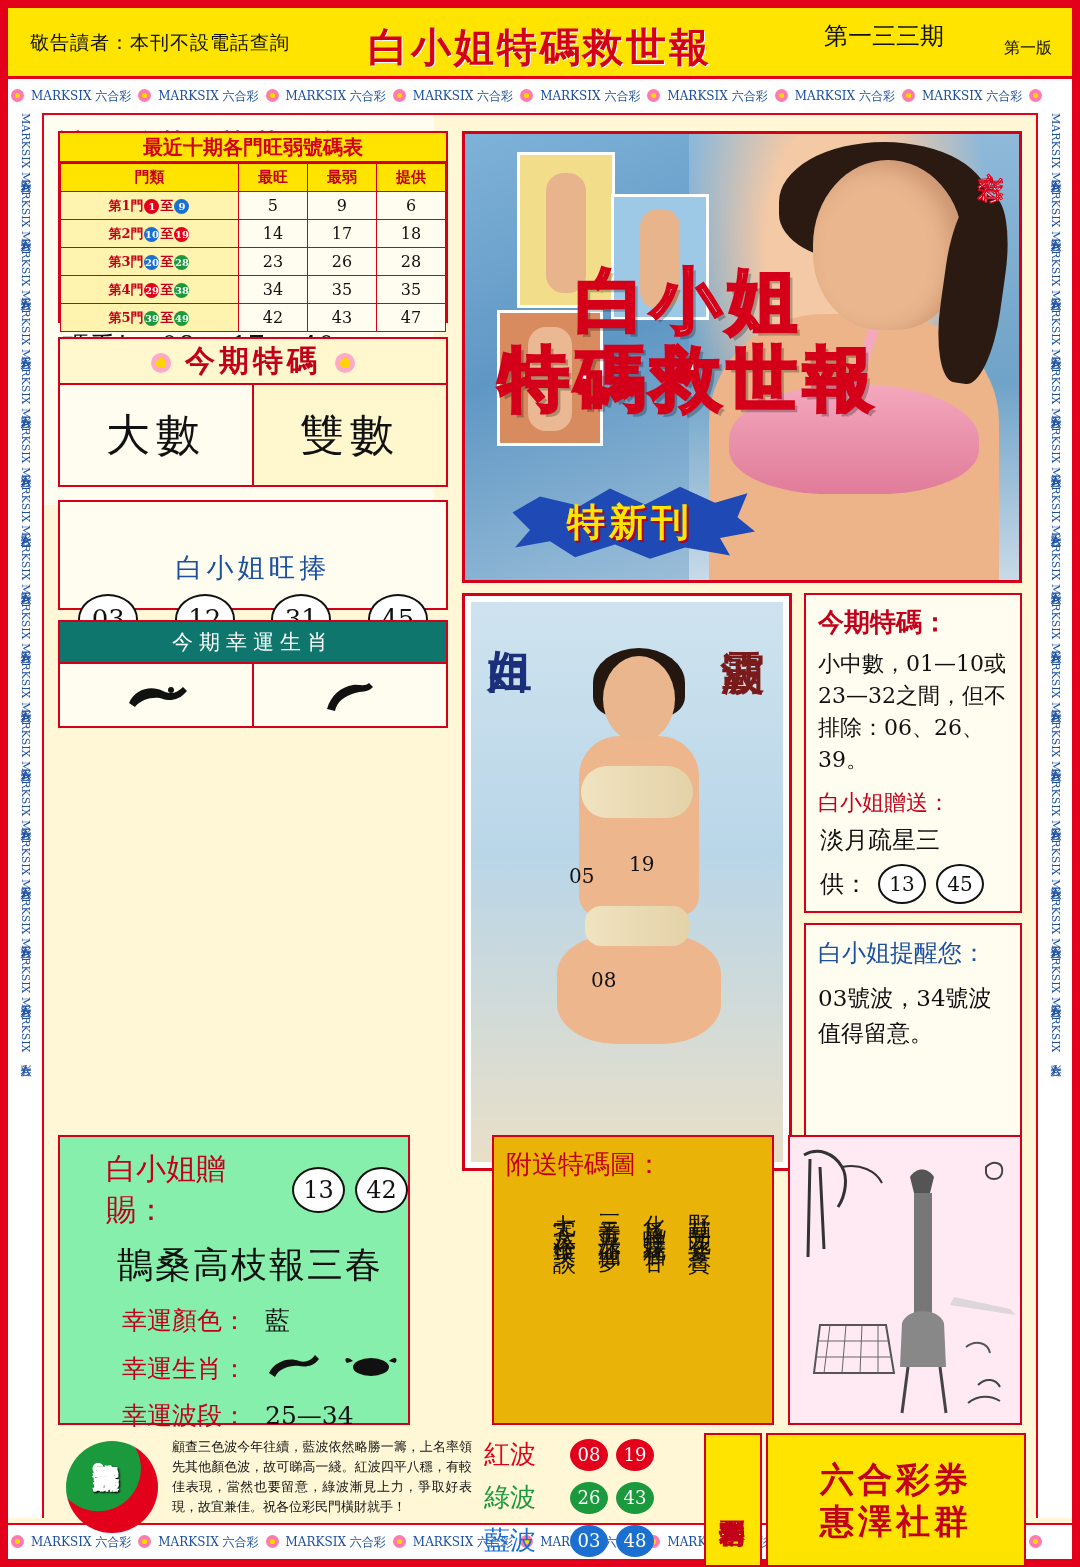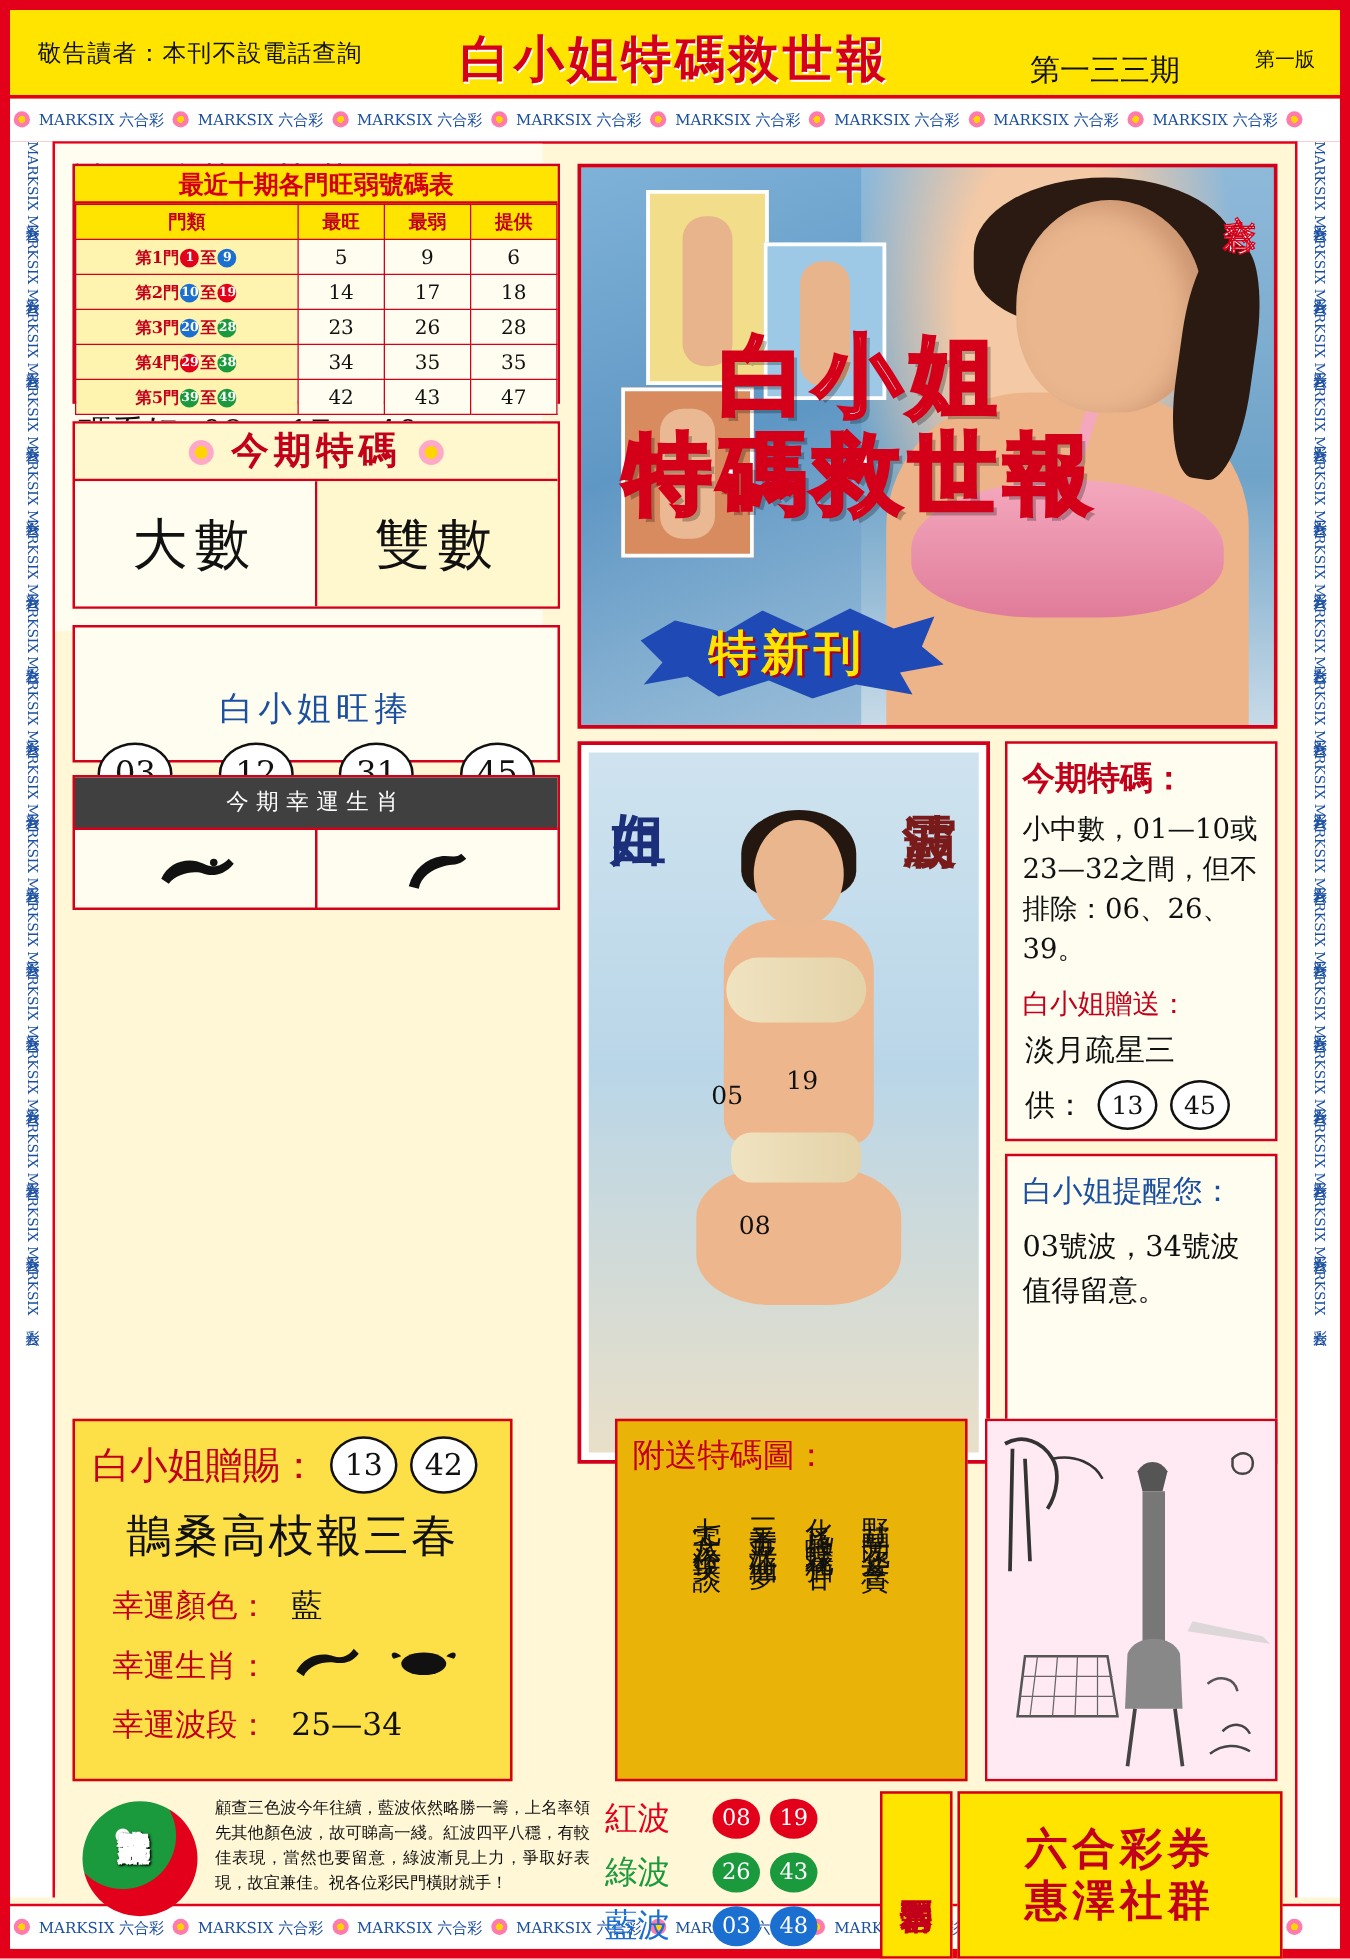--- a/index.html
+++ b/index.html
@@ -11,21 +11,21 @@
   .frame-inner{position:absolute;left:8px;top:8px;right:8px;bottom:8px;background:#fff7d6;}
 
   
   .header{position:absolute;left:8px;top:8px;width:1064px;height:68px;background:#ffe400;
           border-bottom:3px solid #e2001a;}
   .hdr-left{position:absolute;left:22px;top:22px;font-size:19px;color:#111;
             font-family:"DejaVu Serif","Liberation Serif",serif;letter-spacing:1px;}
   .hdr-title{position:absolute;left:0;right:0;top:12px;text-align:center;font-size:40px;
              color:#d4001a;font-weight:bold;font-family:"DejaVu Serif","Liberation Serif",serif;
              letter-spacing:3px;text-shadow:1px 1px 0 #fff;}
-  .hdr-issue{position:absolute;right:128px;top:32px;font-size:24px;color:#111;
+  .hdr-issue{position:absolute;right:128px;top:12px;font-size:24px;color:#111;
              font-family:"DejaVu Serif","Liberation Serif",serif;}
   .hdr-ver{position:absolute;right:20px;top:30px;font-size:16px;color:#111;
            font-family:"DejaVu Serif","Liberation Serif",serif;}
 
   
   .ribbon-top{position:absolute;left:8px;top:79px;width:1064px;height:34px;background:#fff;
               overflow:hidden;border-bottom:2px solid #e2001a;}
   .ribbon-bottom{position:absolute;left:8px;bottom:8px;width:1064px;height:34px;background:#fff;
               overflow:hidden;border-top:2px solid #e2001a;}
   .ribbon-cell{display:inline-block;font-size:12px;color:#1b4fa0;padding:0 4px;line-height:34px;
@@ -75,21 +75,21 @@
   .wang{left:14px;top:385px;width:390px;height:110px;background:#fffdf0;}
   .wang-title{text-align:center;font-size:27px;color:#1b4fa0;height:42px;line-height:44px;
               font-family:"DejaVu Serif","Liberation Serif",serif;letter-spacing:4px;margin-top:44px;}
   .wang-balls{display:flex;justify-content:space-around;align-items:center;height:62px;}
   .oball{width:56px;height:46px;border:2px solid #111;border-radius:50%;display:flex;align-items:center;
          justify-content:center;font-size:26px;color:#111;background:#fff;
          font-family:"DejaVu Serif","Liberation Serif",serif;}
 
   
   .luck{left:14px;top:505px;width:390px;height:108px;background:#fffdf0;}
-  .luck-title{height:40px;background:#404040;color:#fff;text-align:center;font-size:18px;line-height:40px;
+  .luck-title{height:40px;background:#0f766e;color:#fff;text-align:center;font-size:21px;line-height:40px;
               letter-spacing:6px;font-family:"DejaVu Serif","Liberation Serif",serif;
               border-bottom:2px solid #d4001a;}
   .luck-body{display:flex;height:64px;}
   .luck-cell{flex:1;display:flex;align-items:center;justify-content:center;}
   .luck-cell+.luck-cell{border-left:2px solid #d4001a;}
 
   
   .poem{left:14px;top:620px;width:390px;height:390px;background:#fffdf0;border:none;}
   .poem-line{font-size:30px;color:#111;font-family:"DejaVu Serif","Liberation Serif",serif;padding:10px 0 0 14px;}
   .poem-line .lbl{color:#c2001a;}
@@ -175,21 +175,21 @@
   .rbox1 .supply{display:flex;align-items:center;gap:10px;padding:8px 0 0 14px;font-size:24px;color:#111;
       font-family:"DejaVu Serif","Liberation Serif",serif;}
   .rbox1 .supply .oball{width:44px;height:36px;font-size:20px;}
   .rbox2{left:760px;top:808px;width:218px;height:248px;background:#fffdf0;}
   .rbox2 .t{font-size:24px;color:#1b4fa0;padding:12px 0 0 12px;
       font-family:"DejaVu Serif","Liberation Serif",serif;}
   .rbox2 .p{font-size:23px;color:#111;padding:12px 10px 0 12px;line-height:1.5;
       font-family:"DejaVu Serif","Liberation Serif",serif;}
 
   
-  .gifting{left:14px;top:1020px;width:352px;height:290px;background:#fde047;}
+  .gifting{left:14px;top:1020px;width:352px;height:290px;background:#86efac;padding-left:32px;}
   .gf-row1{display:flex;align-items:center;gap:10px;padding:12px 0 0 14px;}
   .gf-row1 .txt{font-size:30px;color:#c2001a;font-family:"DejaVu Serif","Liberation Serif",serif;}
   .gf-row1 .oball{width:50px;height:42px;font-size:24px;}
   .gf-poem{font-size:36px;color:#111;text-align:center;padding:10px 0 0 0;letter-spacing:2px;
       font-family:"DejaVu Serif","Liberation Serif",serif;}
   .gf-line{display:flex;align-items:center;font-size:25px;color:#c2001a;padding:14px 0 0 30px;
       font-family:"DejaVu Serif","Liberation Serif",serif;}
   .gf-line .v{color:#111;margin-left:18px;}
 
   

